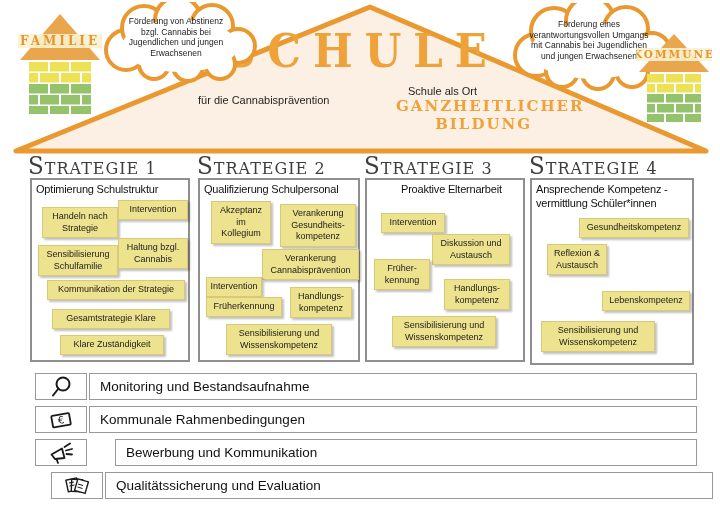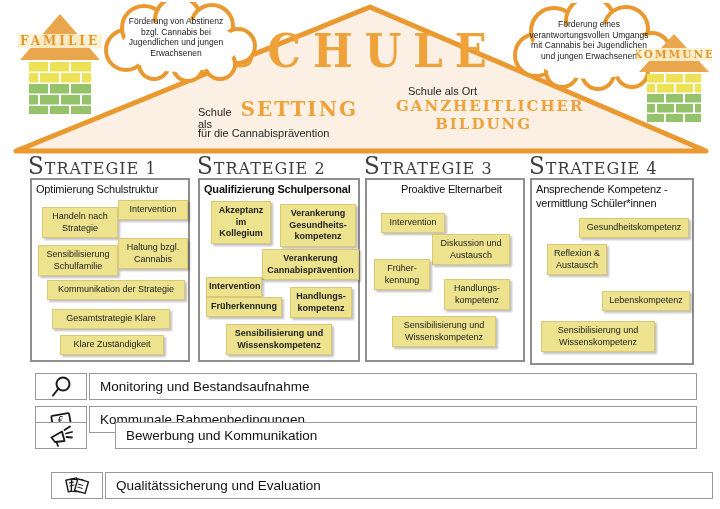--- a/index.html
+++ b/index.html
@@ -75,24 +75,20 @@
 
 <div class="stage">
 
   <svg class="abs" style="left:0;top:0" width="720" height="160">
     <polygon points="370,7 16,151 706,151" fill="#FBF0E3" stroke="#E9992F" stroke-width="5" stroke-linejoin="round"></polygon>
   </svg>
 
   <div class="schule-title">SCHULE</div>
 
   <div class="roof-note roof-note-left">
-    <div class="line1">
-      <span>Schule als</span>
-      <span class="hl">SETTING</span>
-    </div>
     <div style="margin-top:-3px;">für die Cannabisprävention</div>
   </div>
 
   <div class="roof-note roof-note-right">
     <div style="margin-left:12px;">Schule als Ort</div>
     <span class="hl" style="">GANZHEITLICHER</span>
     <span class="hl hl2">BILDUNG</span>
   </div>
 
   <div class="cloud" style="left:92px;top:2px;width:168px;height:82px;">
@@ -205,21 +201,21 @@
       <div class="note" style="left:86px;top:58px;width:70px;">Haltung bzgl.
 Cannabis</div>
       <div class="note" style="left:15px;top:100px;width:138px;white-space:nowrap;">Kommunikation der Strategie</div>
       <div class="note" style="left:20px;top:129px;width:118px;white-space:nowrap;">Gesamtstrategie Klare</div>
       <div class="note" style="left:28px;top:155px;width:104px;white-space:nowrap;">Klare Zuständigkeit</div>
     </div>
   </div>
 
   <div class="strategy" style="left:197px;top:154px;">
     <div class="strategy-heading">STRATEGIE 2</div>
-    <div class="strategy-box" style="width:162px;height:184px;margin-left:1px;font-weight:bold;">
+    <div class="strategy-box" style="width:162px;height:184px;margin-left:1px;">
       <div class="strategy-title" style="white-space:nowrap;">Qualifizierung Schulpersonal</div>
       <div class="note" style="left:11px;top:21px;width:60px;">Akzeptanz
 im
 Kollegium</div>
       <div class="note" style="left:80px;top:24px;width:76px;">Verankerung
 Gesundheits-
 kompetenz</div>
       <div class="note" style="left:62px;top:69px;width:97px;">Verankerung
 Cannabisprävention</div>
       <div class="note" style="left:6px;top:97px;width:56px;">Intervention</div>
@@ -280,21 +276,21 @@
           <rect x="4" y="6.5" width="18" height="11.5" rx="1" fill="#fff"></rect>
           <text x="13" y="15.5" text-anchor="middle" font-size="10" stroke="none" fill="#1a1a1a" font-family="DejaVu Sans, sans-serif">€</text>
         </g>
       </svg>
     </div>
     <div class="process-bar">
       <span>Kommunale Rahmenbedingungen</span>
     </div>
   </div>
 
-  <div class="process-row" style="top:422px;gap:28px;">
+  <div class="process-row" style="top:439px;gap:28px;">
     <div class="process-icon-box">
       <svg width="26" height="25" viewBox="0 0 26 25" fill="none" stroke="#1a1a1a" stroke-width="1.8" stroke-linecap="round" stroke-linejoin="round">
         <path d="M3.5 14.5 L14 8.5 L16.5 18 L7 19 Z" fill="#fff"></path>
         <path d="M8.5 19 l1.5 4"></path>
         <path d="M16.5 7 l5.5 -3.5"></path>
           <path d="M18 10.5 l6 -1.5"></path>
           <path d="M18.5 14 l5.5 0.5"></path>
       </svg>
     </div>
     <div class="process-bar">

